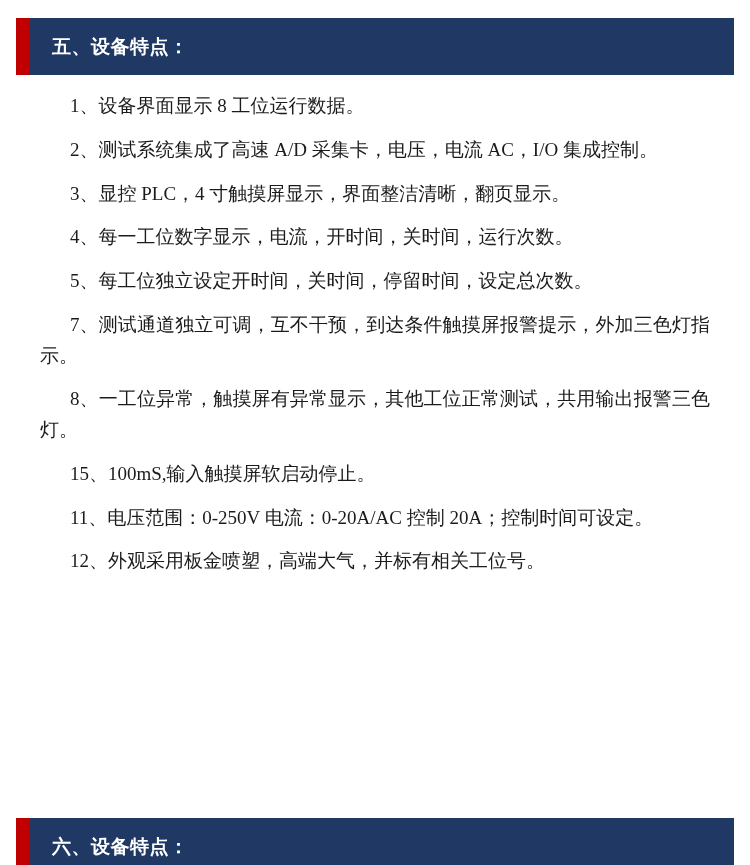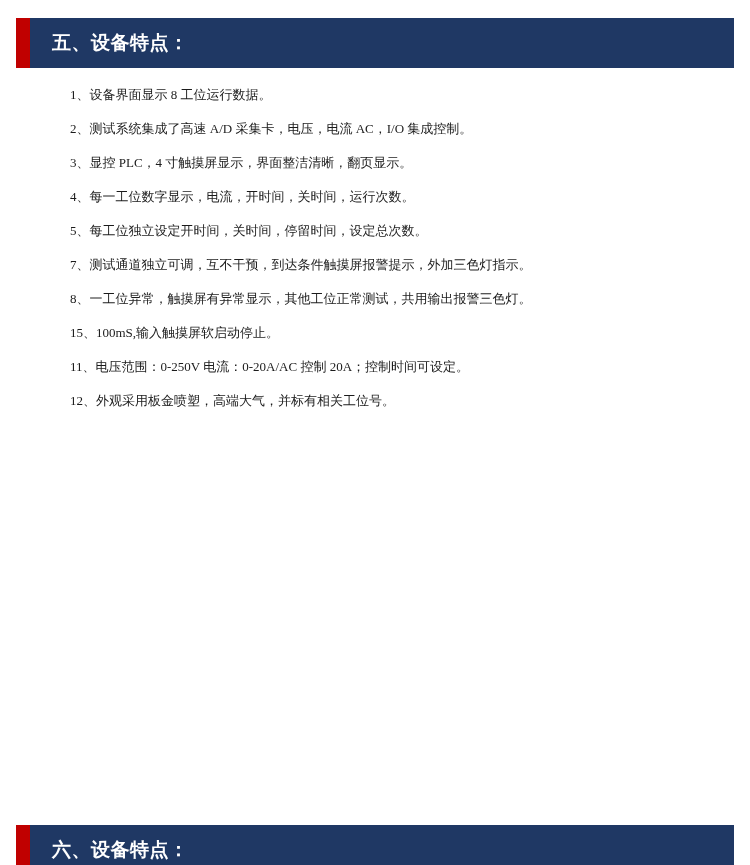--- a/index.html
+++ b/index.html
@@ -18,21 +18,21 @@
     width: 750px;
     height: 865px;
     position: relative;
     box-sizing: border-box;
     padding: 0;
   }
   
   .section-bar {
     display: flex;
     align-items: stretch;
-    height: 50px;
+    height: 57px;
     margin: 18px 16px 0 16px;
   }
   .section-bar .accent {
     width: 14px;
     background: #c00000;
     flex: 0 0 14px;
   }
   .section-bar .bar-body {
     flex: 1 1 auto;
     background: #1f3864;
@@ -45,21 +45,21 @@
     font-size: 19px;
     letter-spacing: 0.5px;
     padding-left: 22px;
     font-family: "Liberation Sans", "DejaVu Sans", sans-serif;
   }
   
   .content {
     padding: 16px 40px 0 40px;
   }
   .item {
-    font-size: 13px;
+    font-size: 19px;
     line-height: 1.62;
     margin: 0 0 13px 0;
     text-indent: 30px;
     text-align: justify;
     word-break: break-all;
   }
   .item:last-child {
     margin-bottom: 12px;
   }
   .footer-bar {

